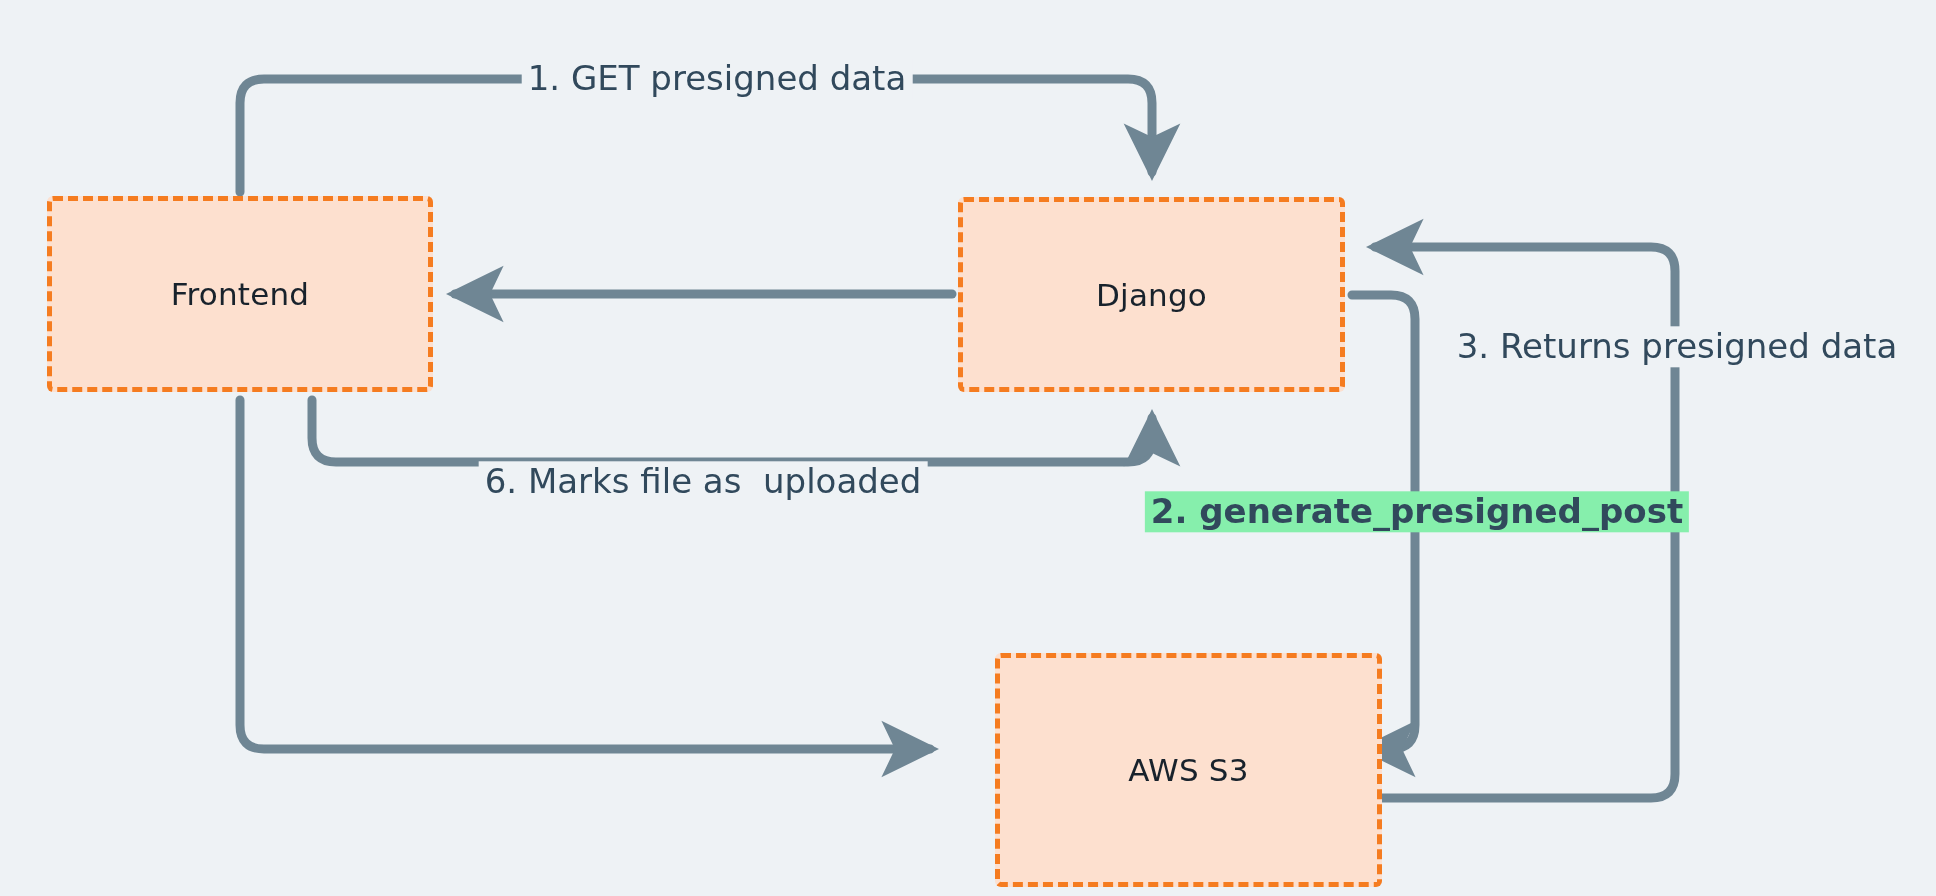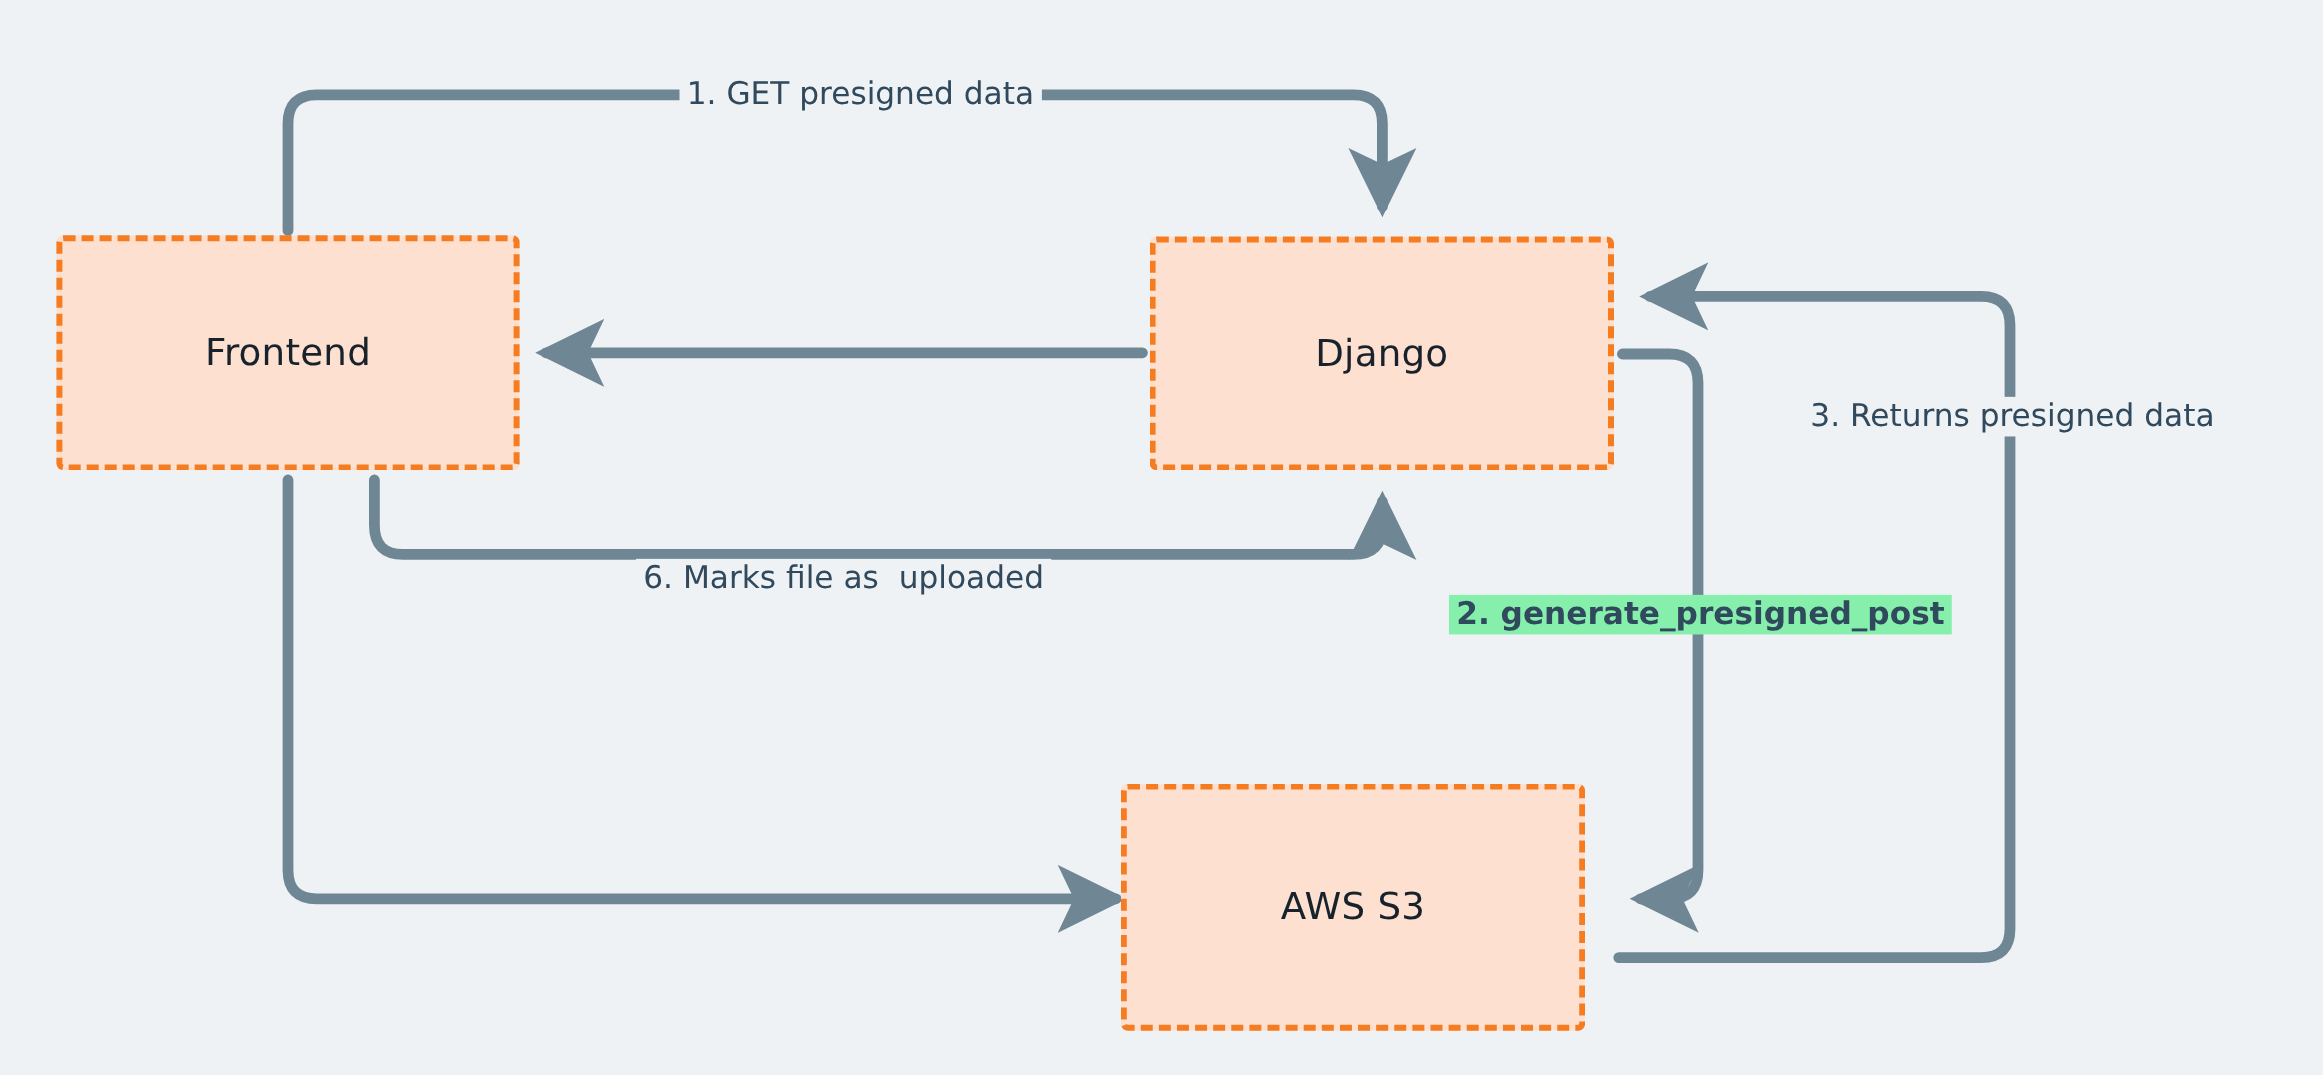--- a/index.html
+++ b/index.html
@@ -38,21 +38,21 @@
   }
   .node-label {
     font-size: 31px;
     color: #18222c;
     font-family: "DejaVu Sans", "Liberation Sans", sans-serif;
     letter-spacing: 0.2px;
     white-space: pre;
   }
   .edge-label {
     position: absolute;
-    font-size: 26px;
+    font-size: 34px;
     color: #31495c;
     font-family: "DejaVu Sans", "Liberation Sans", sans-serif;
     white-space: pre;
     background: #eef2f5;
     line-height: 1.1;
     padding: 2px 6px;
   }
   .edge-label.center {
     transform: translate(-50%, -50%);
   }
@@ -83,21 +83,21 @@
   </svg>
 
   <div class="node-box" id="node-django" style="left: 958px; top: 197px; width: 387px; height: 195px; background: rgb(253, 224, 207); border-color: rgb(245, 124, 32); color: rgb(24, 34, 44);">
     <span class="node-label">Django</span>
   </div>
 
   <div class="node-box" id="node-frontend" style="left: 47px; top: 196px; width: 386px; height: 196px; background: rgb(253, 224, 207); border-color: rgb(245, 124, 32); color: rgb(24, 34, 44);">
     <span class="node-label">Frontend</span>
   </div>
 
-  <div class="node-box" id="node-s3" style="left: 934px; top: 653px; width: 387px; height: 206px; background: rgb(253, 224, 207); border-color: rgb(245, 124, 32); color: rgb(24, 34, 44);">
+  <div class="node-box" id="node-s3" style="left: 995px; top: 653px; width: 387px; height: 234px; background: rgb(253, 224, 207); border-color: rgb(245, 124, 32); color: rgb(24, 34, 44);">
     <span class="node-label">AWS S3</span>
   </div>
 
   <div class="edge-label center" id="label-e1" style="left: 717px; top: 79px; color: rgb(49, 73, 92); background: rgb(238, 242, 245);">1. GET presigned data</div>
 
   <div class="edge-label center" id="label-e2" style="left: 1417px; top: 512px; color: rgb(49, 73, 92); background: #86efac; font-weight: bold;">2. generate_presigned_post</div>
 
   <div class="edge-label center" id="label-e3" style="left: 1677px; top: 347px; color: rgb(49, 73, 92); background: rgb(238, 242, 245);">3. Returns presigned data</div>
 
 

